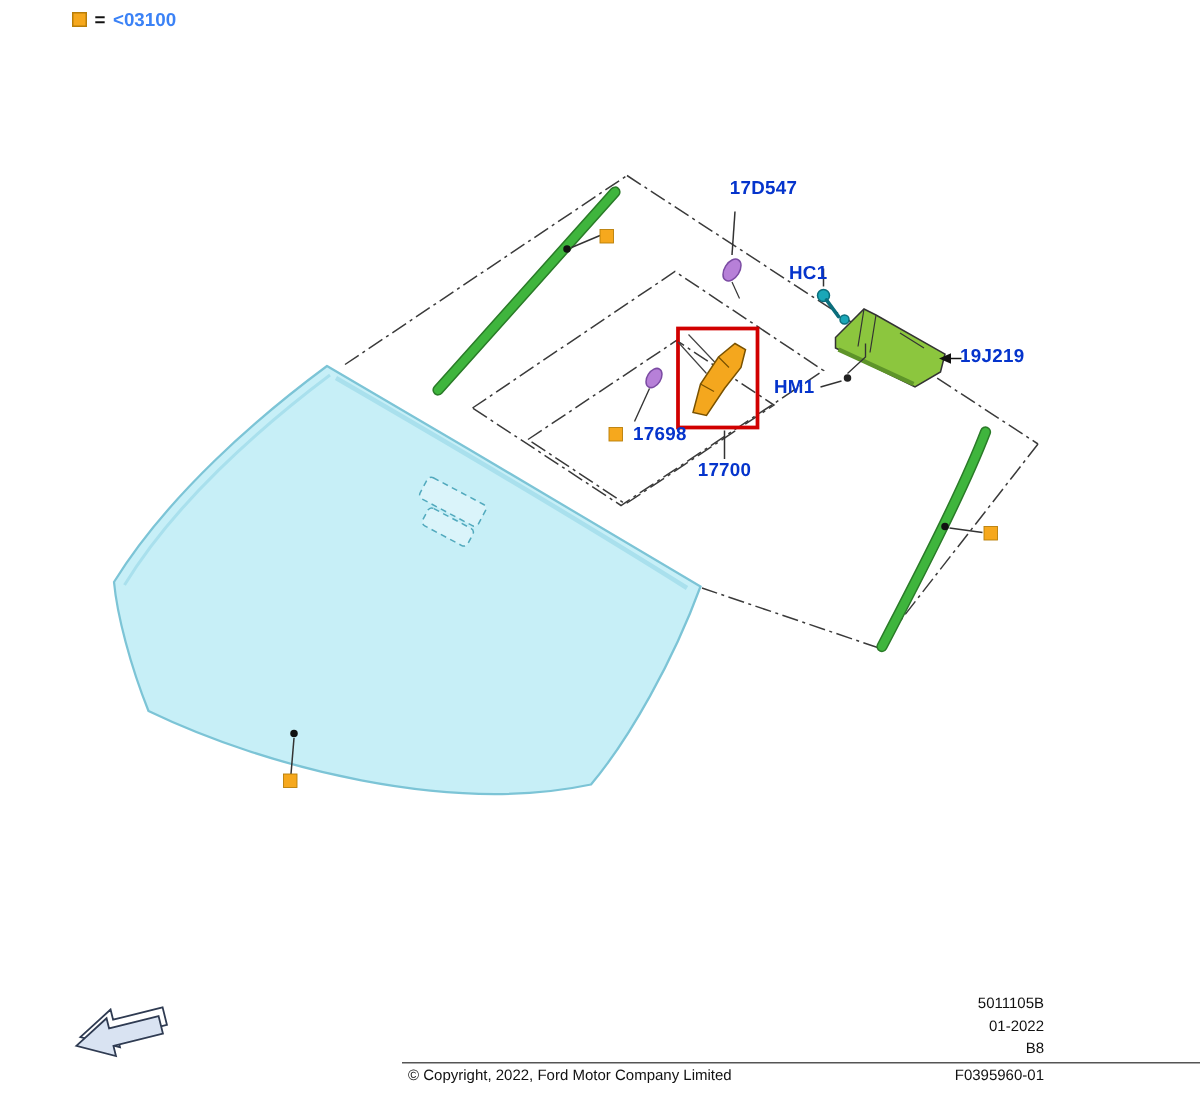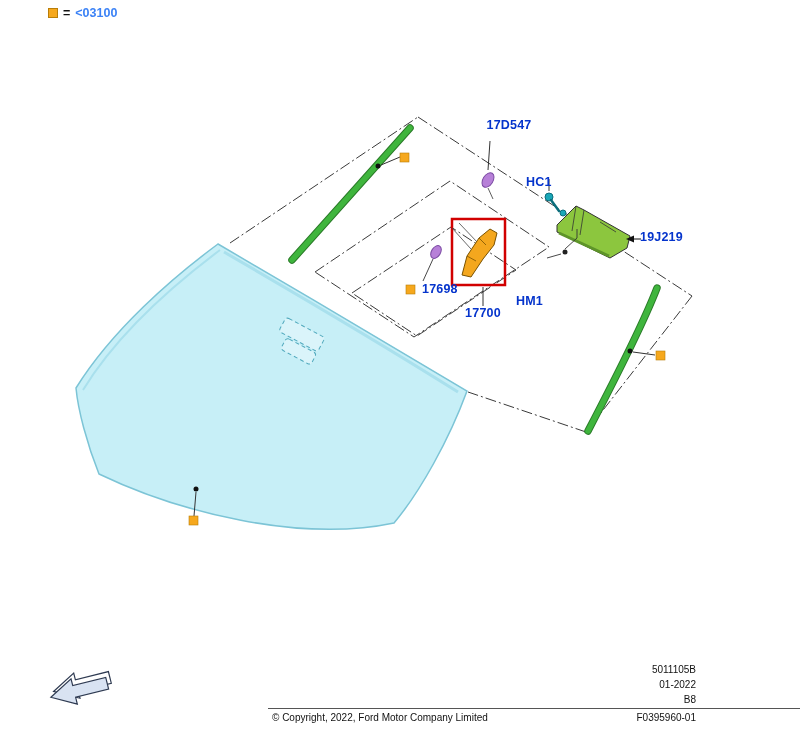--- a/index.html
+++ b/index.html
@@ -119,21 +119,21 @@
 
   <div class="legend">
     <span class="orange-sq"></span>
     <span class="eq">=</span>
     <span class="code">&lt;03100</span>
   </div>
 
   <div class="callout center" style="left:464px;top:119px;width:56px;margin-left:17px;">17D547</div>
   <div class="callout" style="left:526px;top:160px;width:30px;margin-top:16px;">HC1</div>
   <div class="callout" style="left:640px;top:231px;width:52px;">19J219</div>
-  <div class="callout" style="left:516px;top:252px;width:30px;margin-top:43px;">HM1</div>
+  <div class="callout" style="left:516px;top:252px;width:30px;">HM1</div>
   <div class="callout" style="left:422px;top:283px;width:42px;">17698</div>
   <div class="callout center" style="left:461px;top:307px;width:44px;">17700</div>
 
   <div class="foot ref" style="top:665px;right:104px;">5011105B</div>
   <div class="foot ref" style="top:680px;right:104px;">01-2022</div>
   <div class="foot ref" style="top:695px;right:104px;">B8</div>
   <div class="hline"></div>
   <div class="foot" style="top:713px;left:272px;">© Copyright, 2022, Ford Motor Company Limited</div>
   <div class="foot ref" style="top:713px;right:104px;margin-left:25px;">F0395960-01</div>
 

